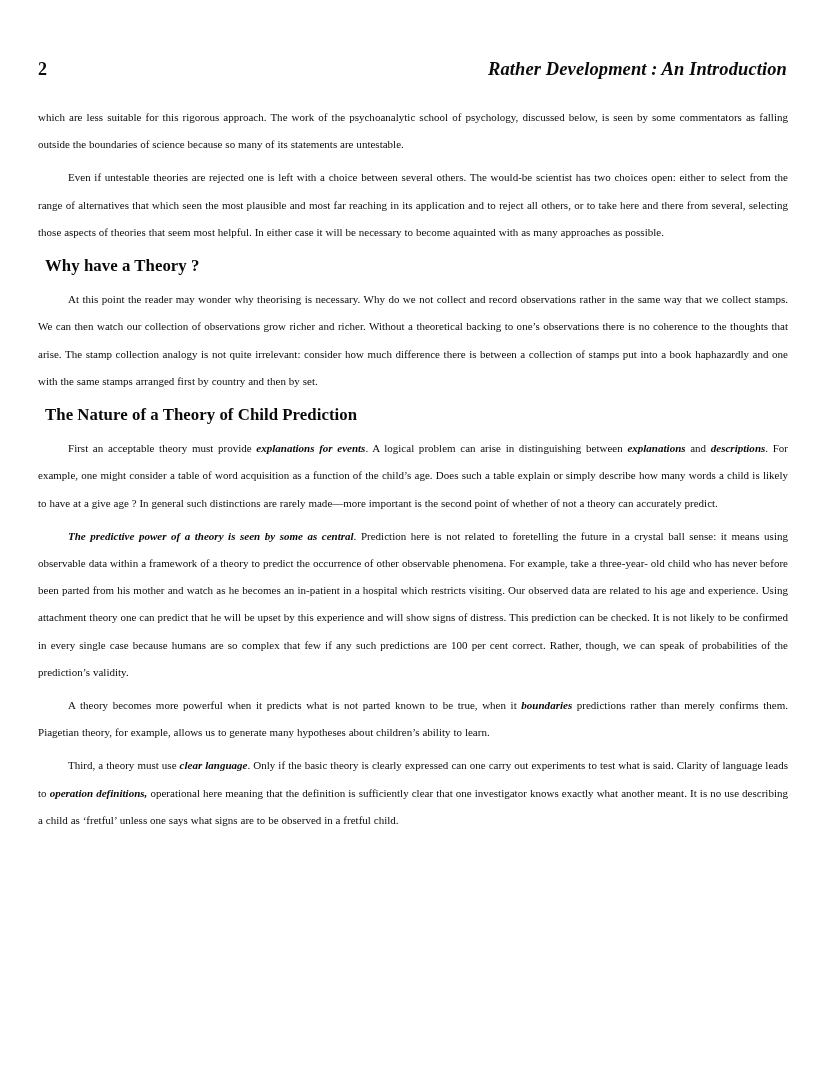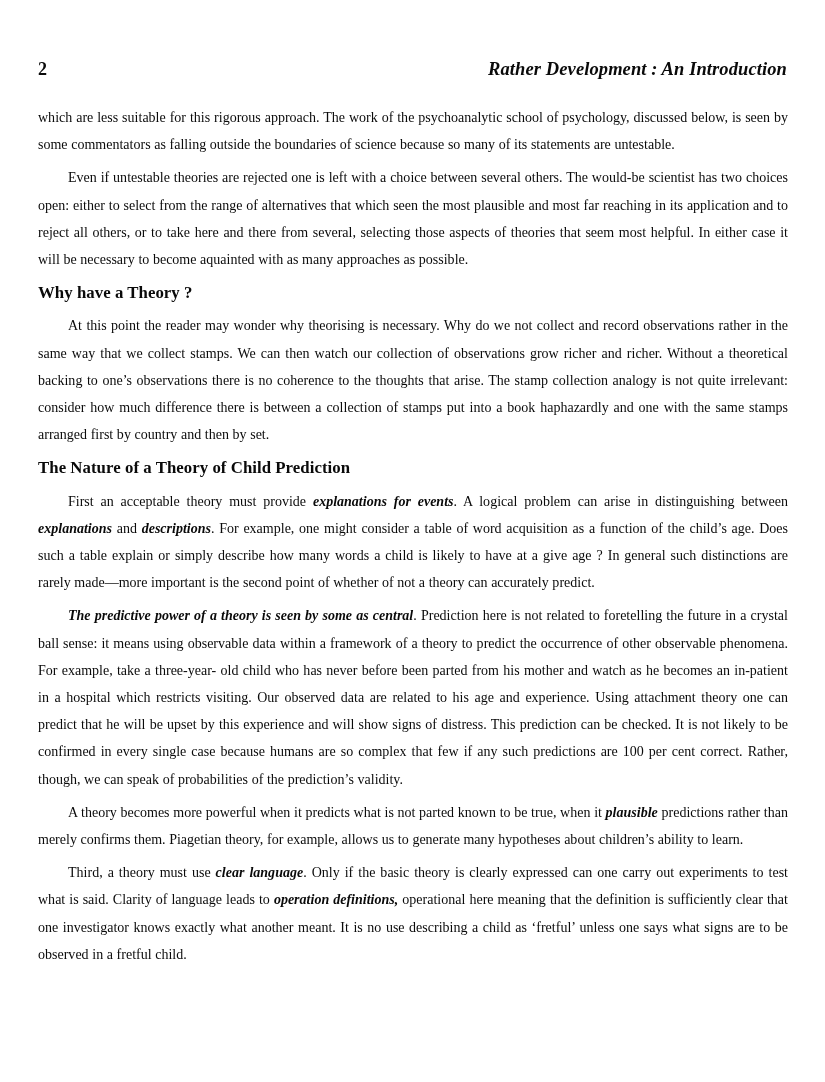--- a/index.html
+++ b/index.html
@@ -51,39 +51,39 @@
   
   .text-column {
     position: absolute;
     top: 104px;
     left: 38px;
     width: 750px;
   }
 
   .para {
     margin: 0;
-    font-size: 14px;
+    font-size: 11px;
     line-height: 27.2px;
     text-align: justify;
     text-justify: inter-word;
     letter-spacing: 0.01px;
     word-spacing: 0.1px;
     hyphens: none;
   }
 
   .para.indent {
     text-indent: 30px;
   }
 
   .para.gap-before {
     margin-top: 6px;
   }
 
   .heading {
-    margin: 0;
+    margin: 7px;
     font-size: 16.8px;
     line-height: 27.2px;
     font-weight: bold;
     text-align: left;
     letter-spacing: 0.05px;
   }
 
   .heading.gap-before {
     margin-top: 6px;
   }
@@ -105,17 +105,17 @@
   </div>
 
   <div class="text-column">
       <p class="para"><span>which are less suitable for this rigorous approach. The work of the psychoanalytic school of psychology, discussed below, is seen by some commentators as falling outside the boundaries of science because so many of its statements are untestable.</span></p>
       <p class="para indent gap-before"><span>Even if untestable theories are rejected one is left with a choice between several others. The would-be scientist has two choices open: either to select from the range of alternatives that which seen the most plausible and most far reaching in its application and to reject all others, or to take here and there from several, selecting those aspects of theories that seem most helpful. In either case it will be necessary to become aquainted with as many approaches as possible.</span></p>
       <h2 class="heading gap-before"><span>Why have a Theory ?</span></h2>
       <p class="para indent gap-before"><span>At this point the reader may wonder why theorising is necessary. Why do we not collect and record observations rather in the same way that we collect stamps. We can then watch our collection of observations grow richer and richer. Without a theoretical backing to one’s observations there is no coherence to the thoughts that arise. The stamp collection analogy is not quite irrelevant: consider how much difference there is between a collection of stamps put into a book haphazardly and one with the same stamps arranged first by country and then by set.</span></p>
       <h2 class="heading gap-before"><span>The Nature of a Theory of Child Prediction</span></h2>
       <p class="para indent gap-before"><span>First an acceptable theory must provide </span><em>explanations for events</em><span>. A logical problem can arise in distinguishing between </span><em>explanations</em><span> and </span><em>descriptions</em><span>. For example, one might consider a table of word acquisition as a function of the child’s age. Does such a table explain or simply describe how many words a child is likely to have at a give age ? In general such distinctions are rarely made—more important is the second point of whether of not a theory can accurately predict.</span></p>
       <p class="para indent gap-before"><em>The predictive power of a theory is seen by some as central</em><span>. Prediction here is not related to foretelling the future in a crystal ball sense: it means using observable data within a framework of a theory to predict the occurrence of other observable phenomena. For example, take a three-year- old child who has never before been parted from his mother and watch as he becomes an in-patient in a hospital which restricts visiting. Our observed data are related to his age and experience. Using attachment theory one can predict that he will be upset by this experience and will show signs of distress. This prediction can be checked. It is not likely to be confirmed in every single case because humans are so complex that few if any such predictions are 100 per cent correct. Rather, though, we can speak of probabilities of the prediction’s validity.</span></p>
-      <p class="para indent gap-before"><span>A theory becomes more powerful when it predicts what is not parted known to be true, when it </span><em>plausible</em><span> predictions rather than merely confirms them. Piagetian theory, for example, allows us to generate many hypotheses about children’s ability to learn.</span></p>
+      <p class="para indent gap-before"><span>A theory becomes more powerful when it predicts what is not parted known to be true, when it </span><em>boundaries</em><span> predictions rather than merely confirms them. Piagetian theory, for example, allows us to generate many hypotheses about children’s ability to learn.</span></p>
       <p class="para indent gap-before"><span>Third, a theory must use </span><em>clear language</em><span>. Only if the basic theory is clearly expressed can one carry out experiments to test what is said. Clarity of language leads to </span><em>operation definitions,</em><span> operational here meaning that the definition is sufficiently clear that one investigator knows exactly what another meant. It is no use describing a child as ‘fretful’ unless one says what signs are to be observed in a fretful child.</span></p>
     </div>
 
 </div>
 
 </body></html>

